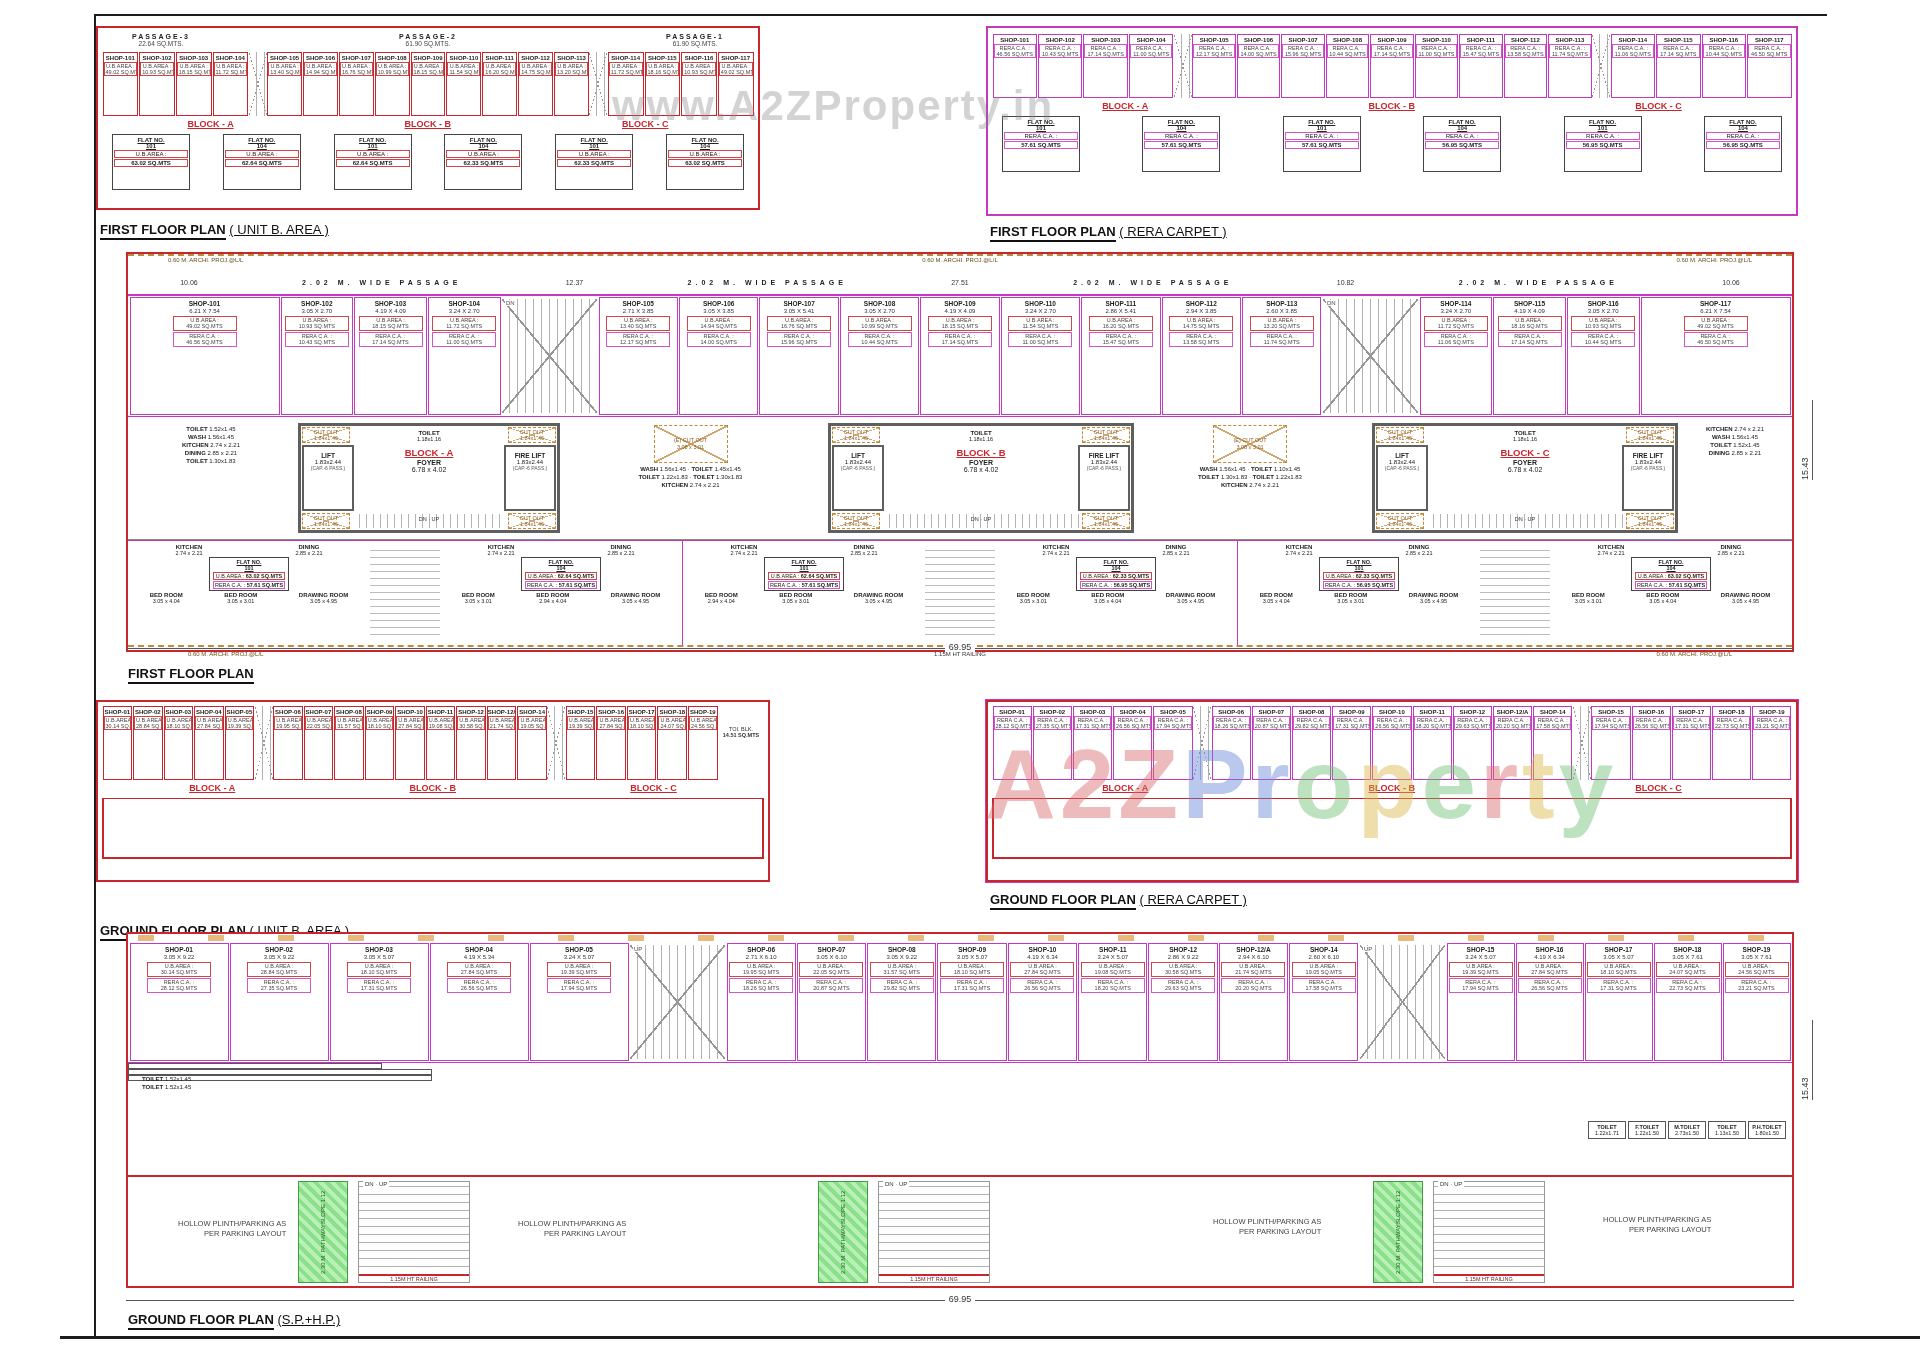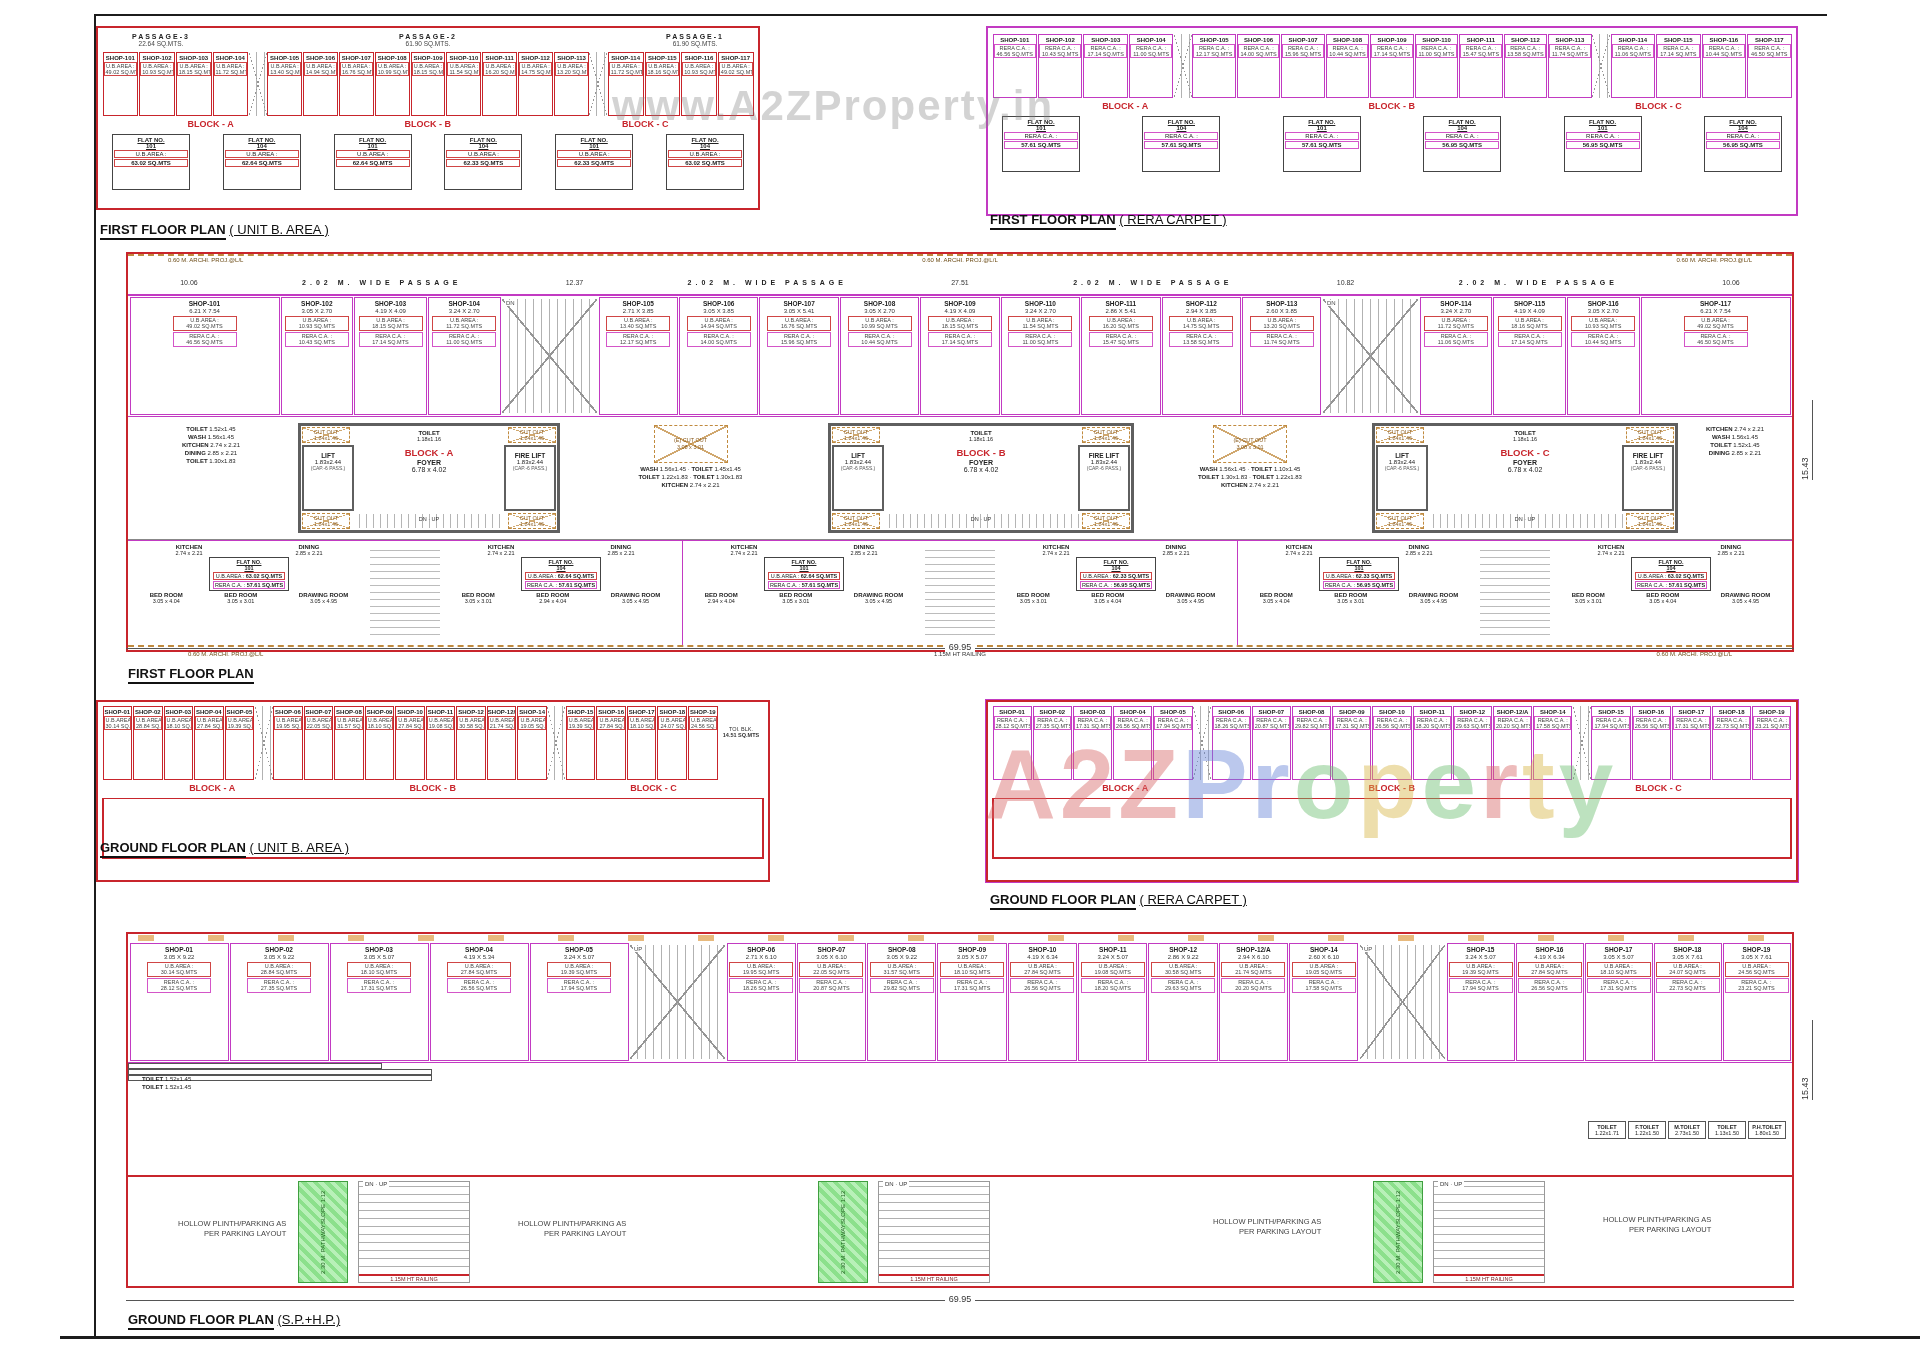--- a/index.html
+++ b/index.html
@@ -30,21 +30,21 @@
   
   .dimline{position:absolute;border-top:1px solid #555;text-align:center;font-size:9px;color:#333;}
   .dimline span{position:relative;top:-7px;background:#fff;padding:0 4px;}
   .dimv{position:absolute;font-size:9px;color:#333;writing-mode:vertical-rl;transform:rotate(180deg);
         border-left:1px solid #555;padding-left:2px;height:80px;display:flex;align-items:center;}
   
   .passrow{display:flex;justify-content:space-between;padding:1px 30px;font-size:7px;height:18px;align-items:center;}
   .passrow .passlbl b{letter-spacing:2px;font-weight:bold;}
   .passrow .passlbl i{font-style:normal;display:block;text-align:center;font-size:6.5px;color:#444;}
   .blkrow{display:flex;justify-content:space-around;align-items:center;height:16px;}
-  .blk{color:#c8252c;font-weight:bold;font-size:9px;white-space:nowrap;}
+  .blk{color:#c8252c;font-weight:bold;font-size:9px;text-decoration:underline;white-space:nowrap;}
   
   .shopband{display:flex;align-items:stretch;}
   .sg{display:flex;min-width:0;}
   .scell{flex:1;min-width:0;border:1px solid #c23ac2;margin:0 0.5px;text-align:center;
          font-size:6px;line-height:1.18;padding:2px 0;overflow:hidden;background:#fff;position:relative;}
   .scell .nm{font-weight:bold;font-size:6.5px;white-space:nowrap;}
   .scell .dm{font-size:6px;color:#333;white-space:nowrap;}
   .abox{display:block;margin:1px auto 0;border:1px solid #d04545;font-size:5.5px;color:#444;
         max-width:60px;padding:0 1px;white-space:nowrap;overflow:hidden;}
   .abox b{font-weight:normal;}
@@ -440,21 +440,21 @@
         <span class="bx"><b>56.95 SQ.MTS</b></span>
       </div>
       <div class="flatbox">
         <span class="u">FLAT NO.</span>
         <span class="u">104</span>
         <span class="bx"><span>RERA C.A. :</span></span>
         <span class="bx"><b>56.95 SQ.MTS</b></span>
       </div>
     </div>
 </section>
-<div class="ptitle" style="left:990px;top:212px">
+<div class="ptitle" style="left:990px;top:224px">
   <span class="tmain">FIRST FLOOR PLAN</span> <span class="tsub">( RERA CARPET )</span>
 </div>
 
 <section class="panel pC">
   <div class="archiband">
 
   <span>0.60 M. ARCHI. PROJ.@L/L</span>
       <span>0.60 M. ARCHI. PROJ.@L/L</span>
       <span>0.60 M. ARCHI. PROJ.@L/L</span>
     </div>
@@ -955,21 +955,21 @@
     </div>
   </div>
   <div class="blkrow">
 
   <span class="blk">BLOCK - A</span>
       <span class="blk">BLOCK - B</span>
       <span class="blk">BLOCK - C</span>
     </div>
   <div class="plinth"></div>
 </section>
-<div class="ptitle" style="left:100px;top:840px">
+<div class="ptitle" style="left:100px;top:923px">
   <span class="tmain">GROUND FLOOR PLAN</span> <span class="tsub">( UNIT B. AREA )</span>
 </div>
 
 <section class="panel pE pink">
   <div class="smallshops">
     <div class="sg">
         <div class="scell2">
         <div class="nm">SHOP-01</div>
         <span class="abox rr"><span>RERA C.A. :</span><br><b>28.12 SQ.MTS</b></span>
       </div>

